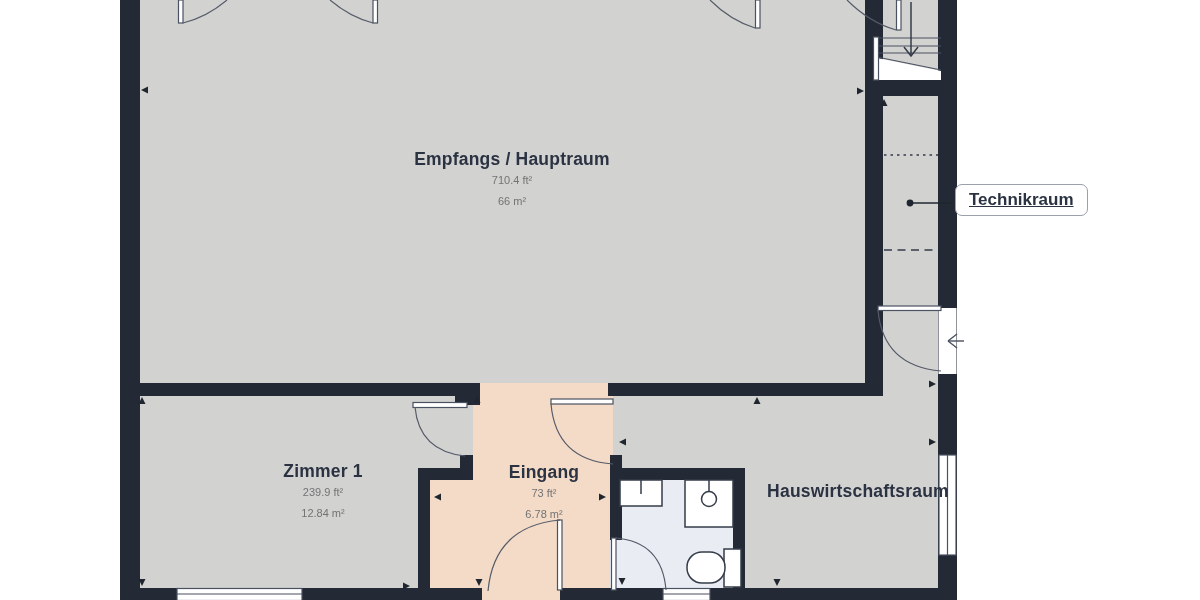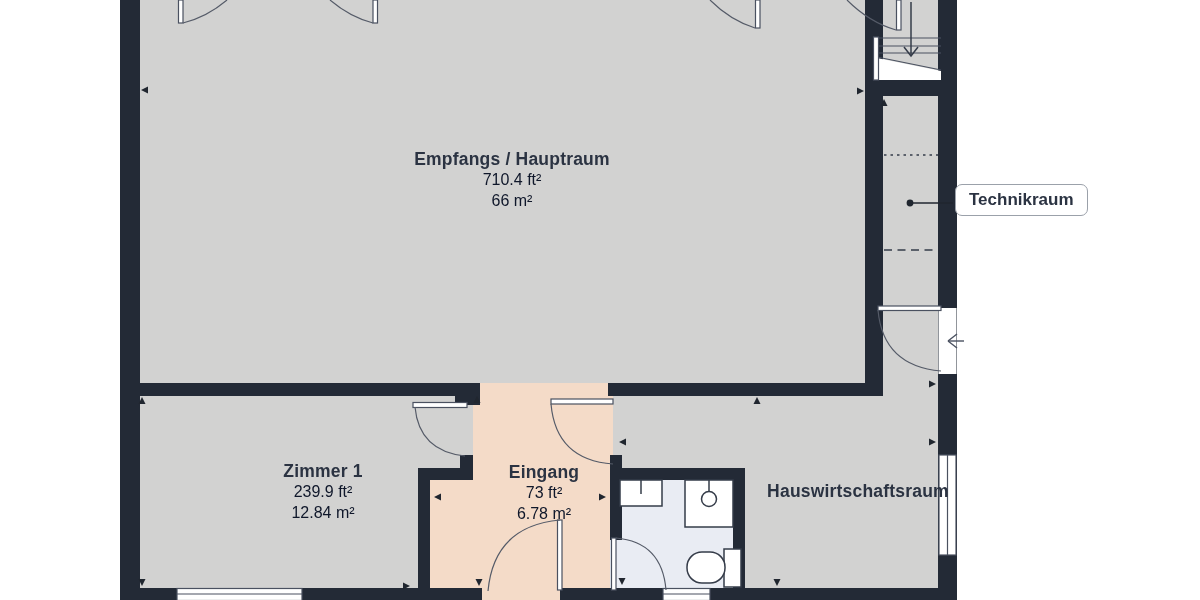--- a/index.html
+++ b/index.html
@@ -6,23 +6,23 @@
   #plan{position:relative;width:1200px;height:600px;background:#ffffff;overflow:hidden;
         font-family:"Liberation Sans", sans-serif;}
   .floor{position:absolute;}
   .floor.main{background:#d2d2d1;}
   .floor.entry{background:#f4dbc8;}
   .floor.bath{background:#e9ecf3;}
   .wall{position:absolute;background:#232a36;}
   #overlay{position:absolute;left:0;top:0;z-index:5;}
   .room-label{position:absolute;transform:translate(-50%,-50%);text-align:center;z-index:8;white-space:nowrap;}
   .rn{font-size:17.5px;font-weight:700;color:#2b3342;letter-spacing:.2px;}
-  .ra{font-size:16px;color:#0f172a;line-height:20.5px;}
+  .ra{font-size:11px;color:#737373;line-height:20.5px;}
   .callout{position:absolute;z-index:9;background:#ffffff;border:1.5px solid #9ba1aa;border-radius:7px;
-           padding:5px 13px;font-size:17px;font-weight:700;color:#2b3342;}
+           padding:5px 13px;font-size:17px;font-weight:700;color:#2b3342;text-decoration:underline;}
 </style>
 </head>
 <body>
 
 <div id="plan">
 
   <div class="floor main" style="left:140px;top:0;width:725px;height:383px;"></div>
   <div class="floor main" style="left:878px;top:0;width:60px;height:588px;"></div>
   <div class="floor main" style="left:140px;top:396px;width:333px;height:192px;"></div>
   <div class="floor main" style="left:613px;top:396px;width:325px;height:192px;"></div>

